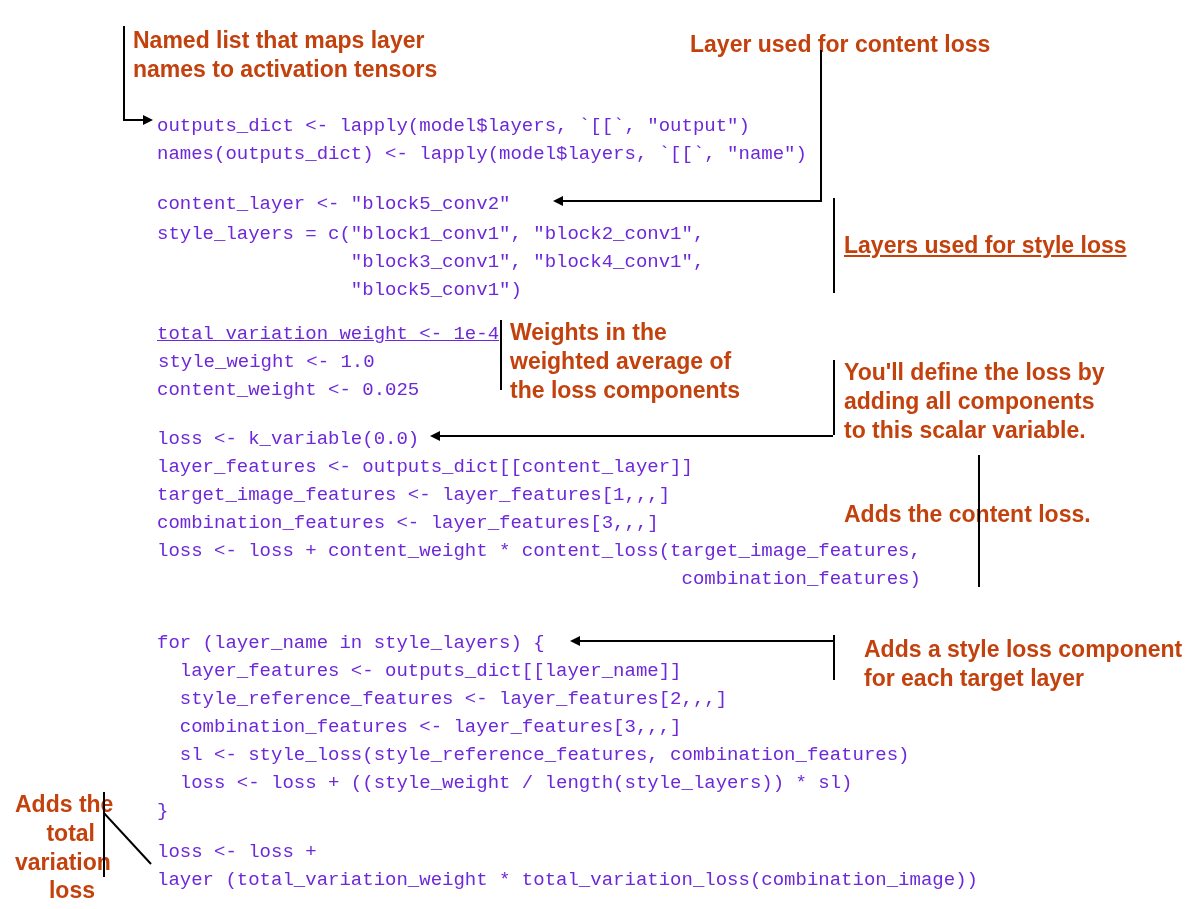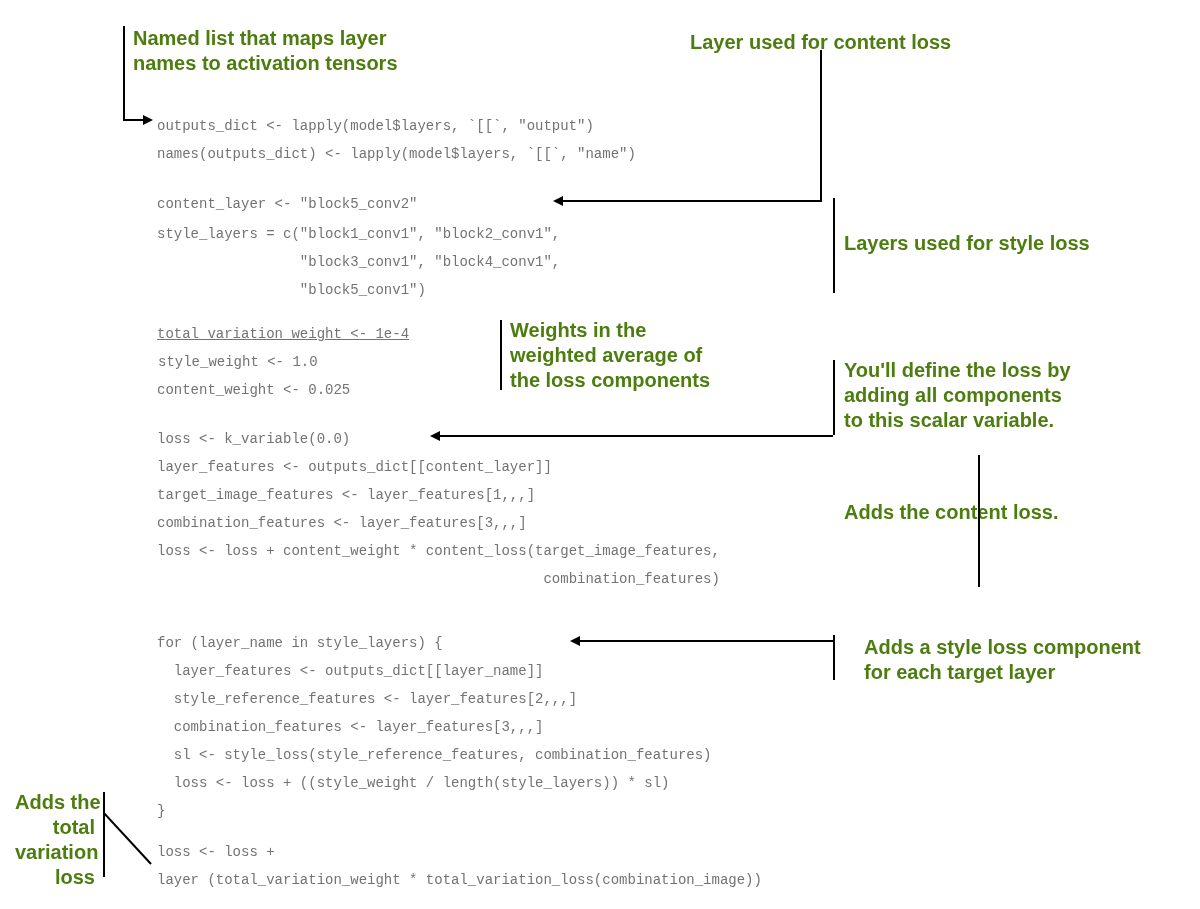--- a/index.html
+++ b/index.html
@@ -8,32 +8,32 @@
     font-family: Arial, Helvetica, sans-serif;
     background: #fff;
     width: 1200px;
     height: 909px;
     position: relative;
     overflow: hidden;
   }
   .annotation {
     position: absolute;
     font-weight: bold;
-    font-size: 20px;
-    color: #4d7c0f;
+    font-size: 23px;
+    color: #c2410c;
     line-height: 1.25;
   }
   .annotation.right-align {
     text-align: right;
   }
   .code {
     position: absolute;
     font-family: "Courier New", Courier, monospace;
-    font-size: 14px;
-    color: #737373;
+    font-size: 19px;
+    color: #6d28d9;
     white-space: pre;
     line-height: 28px;
   }
   .line {
     position: absolute;
     background: #000;
   }
   .arrowhead {
     position: absolute;
     width: 0;
@@ -54,21 +54,21 @@
     width: 2px;
     background: #000;
   }
 </style>
 </head>
 <body>
 
 <div class="annotation" style="left:133px; top:26px; white-space:pre;">Named list that maps layer
 names to activation tensors</div>
 <div class="annotation" style="left:690px; top:30px;">Layer used for content loss</div>
-<div class="annotation" style="left:844px; top:231px;">Layers used for style loss</div>
+<div class="annotation" style="left:844px; top:231px;text-decoration:underline;">Layers used for style loss</div>
 <div class="annotation" style="left:510px; top:318px; white-space:pre;">Weights in the
 weighted average of
 the loss components</div>
 <div class="annotation" style="left:844px; top:358px; white-space:pre;">You'll define the loss by
 adding all components
 to this scalar variable.</div>
 <div class="annotation" style="left:844px; top:500px;">Adds the content loss.</div>
 <div class="annotation" style="left:844px; top:635px; white-space:pre;margin-left:20px;">Adds a style loss component
 for each target layer</div>
 <div class="annotation right-align" style="left:15px; top:790px; width:80px; white-space:pre;">Adds the

